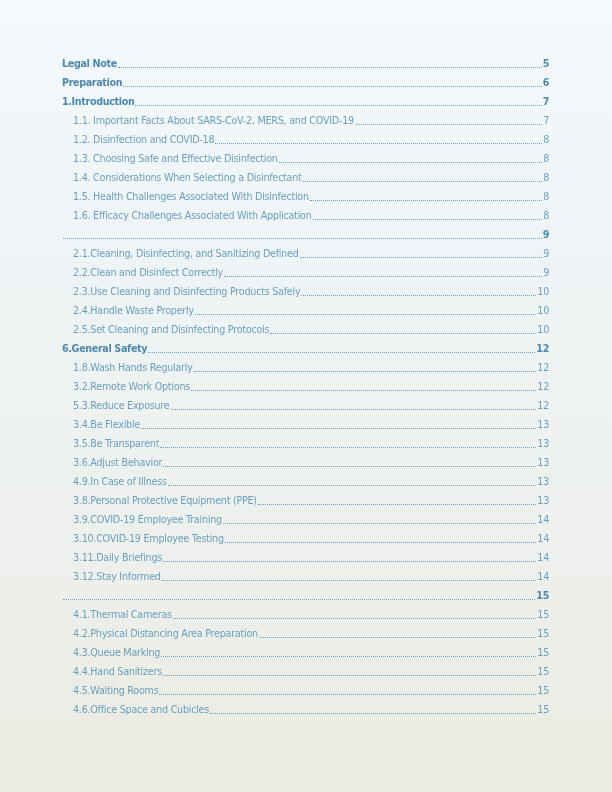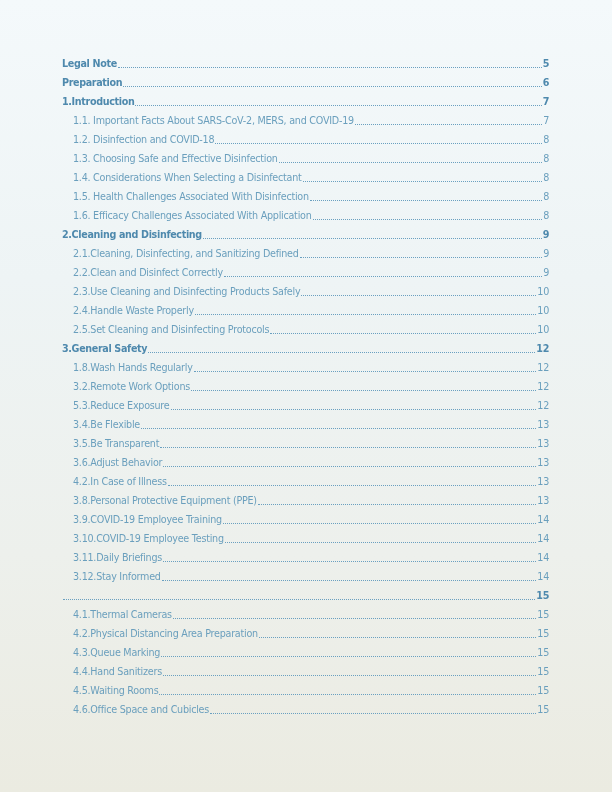--- a/index.html
+++ b/index.html
@@ -109,21 +109,20 @@
       <span class="label">1.5.  Health Challenges Associated With Disinfection</span>
       <span class="dots"></span>
       <span class="page">8</span>
     </div>
   <div class="toc-row level-2">
       <span class="label">1.6.  Efficacy Challenges Associated With Application</span>
       <span class="dots"></span>
       <span class="page">8</span>
     </div>
   <div class="toc-row level-1">
-      <span class="label">2.Cleaning and Disinfecting</span>
       <span class="dots"></span>
       <span class="page">9</span>
     </div>
   <div class="toc-row level-2">
       <span class="label">2.1.Cleaning, Disinfecting, and Sanitizing Defined</span>
       <span class="dots"></span>
       <span class="page">9</span>
     </div>
   <div class="toc-row level-2">
       <span class="label">2.2.Clean and Disinfect Correctly</span>
@@ -139,21 +138,21 @@
       <span class="label">2.4.Handle Waste Properly</span>
       <span class="dots"></span>
       <span class="page">10</span>
     </div>
   <div class="toc-row level-2">
       <span class="label">2.5.Set Cleaning and Disinfecting Protocols</span>
       <span class="dots"></span>
       <span class="page">10</span>
     </div>
   <div class="toc-row level-1">
-      <span class="label">3.General Safety</span>
+      <span class="label">6.General Safety</span>
       <span class="dots"></span>
       <span class="page">12</span>
     </div>
   <div class="toc-row level-2">
       <span class="label">1.8.Wash Hands Regularly</span>
       <span class="dots"></span>
       <span class="page">12</span>
     </div>
   <div class="toc-row level-2">
       <span class="label">3.2.Remote Work Options</span>
@@ -174,21 +173,21 @@
       <span class="label">3.5.Be Transparent</span>
       <span class="dots"></span>
       <span class="page">13</span>
     </div>
   <div class="toc-row level-2">
       <span class="label">3.6.Adjust Behavior</span>
       <span class="dots"></span>
       <span class="page">13</span>
     </div>
   <div class="toc-row level-2">
-      <span class="label">4.2.In Case of Illness</span>
+      <span class="label">4.9.In Case of Illness</span>
       <span class="dots"></span>
       <span class="page">13</span>
     </div>
   <div class="toc-row level-2">
       <span class="label">3.8.Personal Protective Equipment (PPE)</span>
       <span class="dots"></span>
       <span class="page">13</span>
     </div>
   <div class="toc-row level-2">
       <span class="label">3.9.COVID-19 Employee Training</span>

